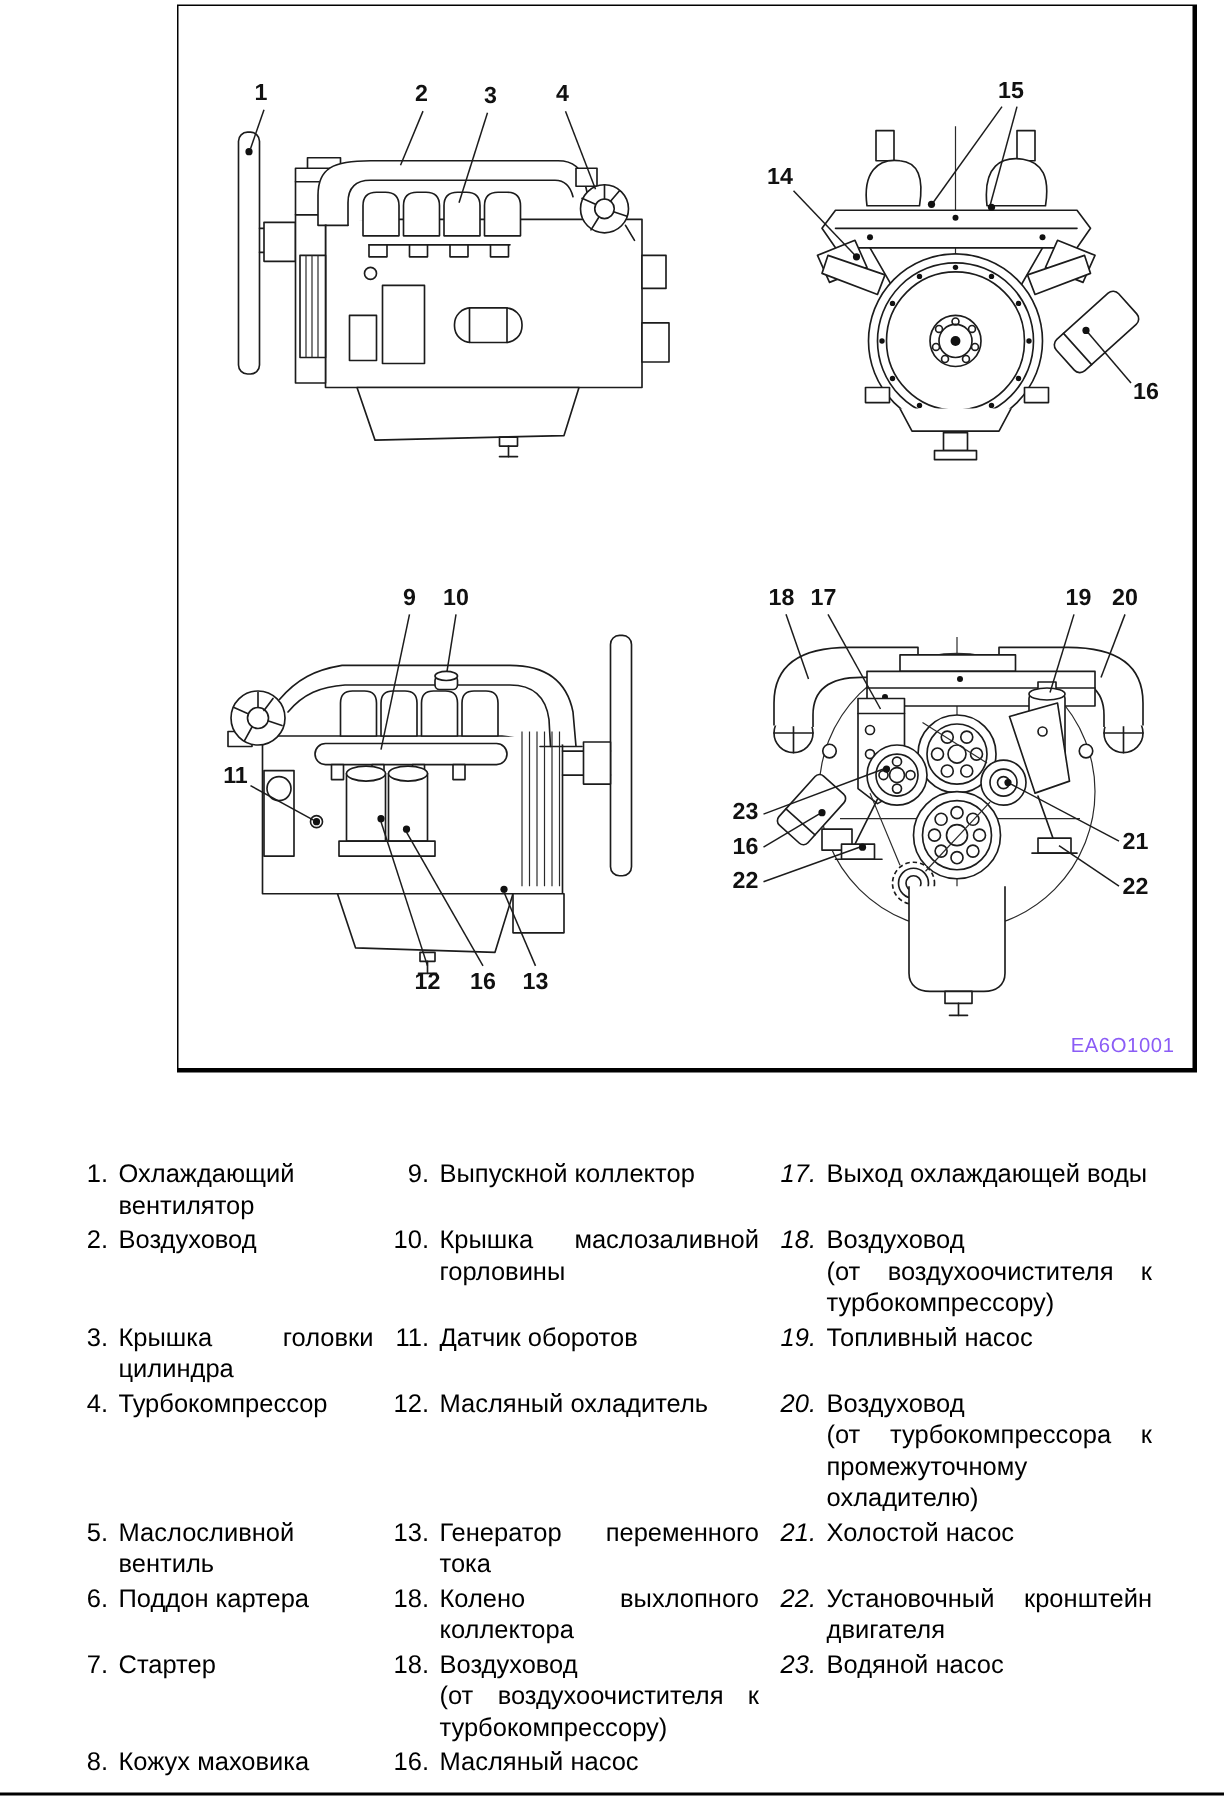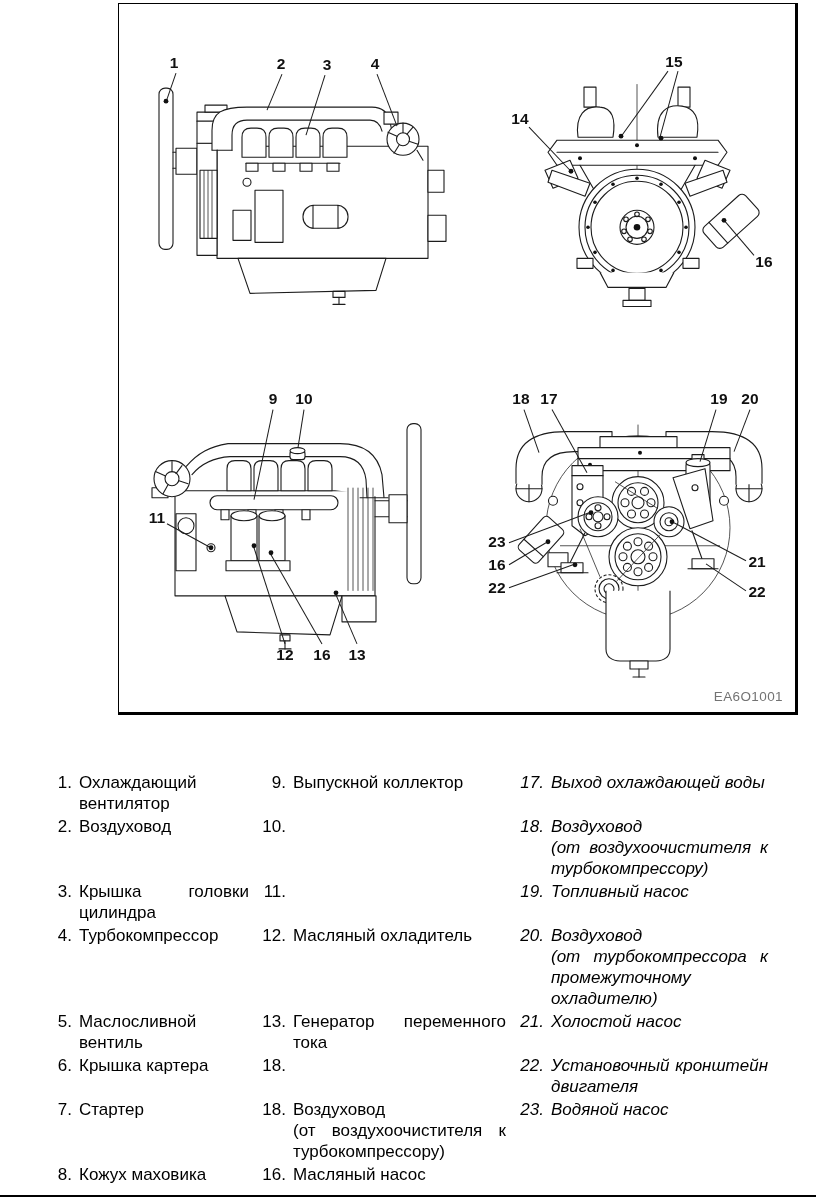--- a/index.html
+++ b/index.html
@@ -15,37 +15,37 @@
   .figure-box svg { display:block; width:100%; height:100%; }
   .s  { stroke:#1c1c1c; stroke-width:1.1; fill:none; stroke-linecap:round; stroke-linejoin:round; }
   .sf { stroke:#1c1c1c; stroke-width:1.1; fill:#fff; stroke-linejoin:round; }
   .thin { stroke:#2a2a2a; stroke-width:.8; fill:none; }
   .leader { stroke:#1c1c1c; stroke-width:1; }
   .dot { fill:#111; stroke:none; }
   .bolt { fill:#111; stroke:none; }
   .callout { font:bold 15.5px "Liberation Sans",sans-serif; fill:#111;
              text-anchor:middle; dominant-baseline:central; }
   .fig-code { position:absolute; right:12px; bottom:8px; font-size:13.5px;
-              letter-spacing:.4px; color:#737373; }
+              letter-spacing:.4px; color:#8b5cf6; }
 
   
   .legend {
     position:absolute; left:52px; top:772px;
     display:grid; grid-template-columns:204px 256px 256px; row-gap:2px;
     font-size:17px; line-height:21px; color:#000;
   }
   .cell { display:flex; align-items:flex-start; }
   .num  { flex:none; text-align:right; margin-right:7px; white-space:nowrap; }
   .cell:nth-child(3n+1) .num { width:20px; }
   .cell:nth-child(3n+2) .num { width:30px; }
   .cell:nth-child(3n)   .num { width:32px;font-style:italic; }
   .txt  { text-align:justify; }
   .cell:nth-child(3n+1) .txt { width:170px; }
   .cell:nth-child(3n+2) .txt { width:213px; }
-  .cell:nth-child(3n)   .txt { width:218px;font-style:italic; }
+  .cell:nth-child(3n)   .txt { width:218px; }
   .note { text-align:justify; }
 
   .bottom-rule { position:absolute; left:0; top:1195px; width:816px; height:2px; background:#000; }
 </style>
 </head>
 <body>
 
 <div class="page">
 
   <div class="figure-box">
@@ -445,31 +445,33 @@
       <div class="cell">
         <span class="num">17.</span>
         <div class="txt">Выход охлаждающей воды</div>
       </div>
       <div class="cell">
         <span class="num">2.</span>
         <div class="txt">Воздуховод</div>
       </div>
       <div class="cell">
         <span class="num">10.</span>
+        <div class="txt">Крышка маслозаливной горловины</div>
       </div>
       <div class="cell">
         <span class="num">18.</span>
         <div class="txt">Воздуховод<div class="note">(от воздухоочистителя к турбокомпрессору)</div></div>
       </div>
       <div class="cell">
         <span class="num">3.</span>
         <div class="txt">Крышка головки цилиндра</div>
       </div>
       <div class="cell">
         <span class="num">11.</span>
+        <div class="txt">Датчик оборотов</div>
       </div>
       <div class="cell">
         <span class="num">19.</span>
         <div class="txt">Топливный насос</div>
       </div>
       <div class="cell">
         <span class="num">4.</span>
         <div class="txt">Турбокомпрессор</div>
       </div>
       <div class="cell">
@@ -487,24 +489,25 @@
       <div class="cell">
         <span class="num">13.</span>
         <div class="txt">Генератор переменного тока</div>
       </div>
       <div class="cell">
         <span class="num">21.</span>
         <div class="txt">Холостой насос</div>
       </div>
       <div class="cell">
         <span class="num">6.</span>
-        <div class="txt">Крышка картера</div>
+        <div class="txt">Поддон картера</div>
       </div>
       <div class="cell">
         <span class="num">18.</span>
+        <div class="txt">Колено выхлопного коллектора</div>
       </div>
       <div class="cell">
         <span class="num">22.</span>
         <div class="txt">Установочный кронштейн двигателя</div>
       </div>
       <div class="cell">
         <span class="num">7.</span>
         <div class="txt">Стартер</div>
       </div>
       <div class="cell">

